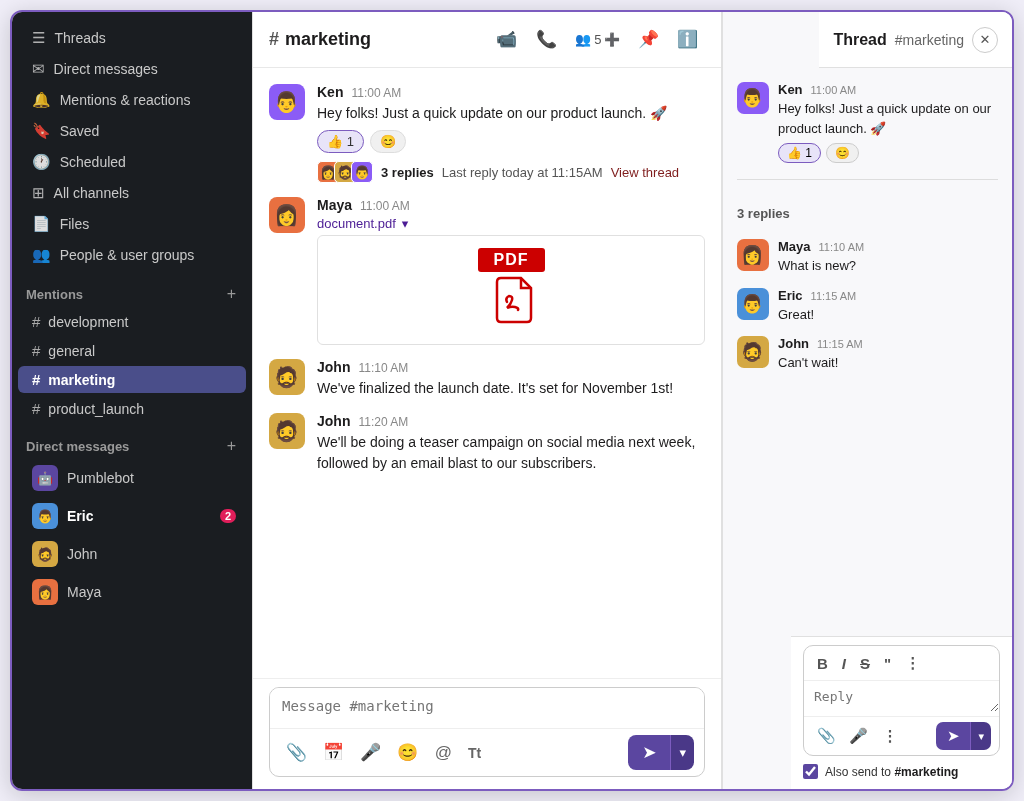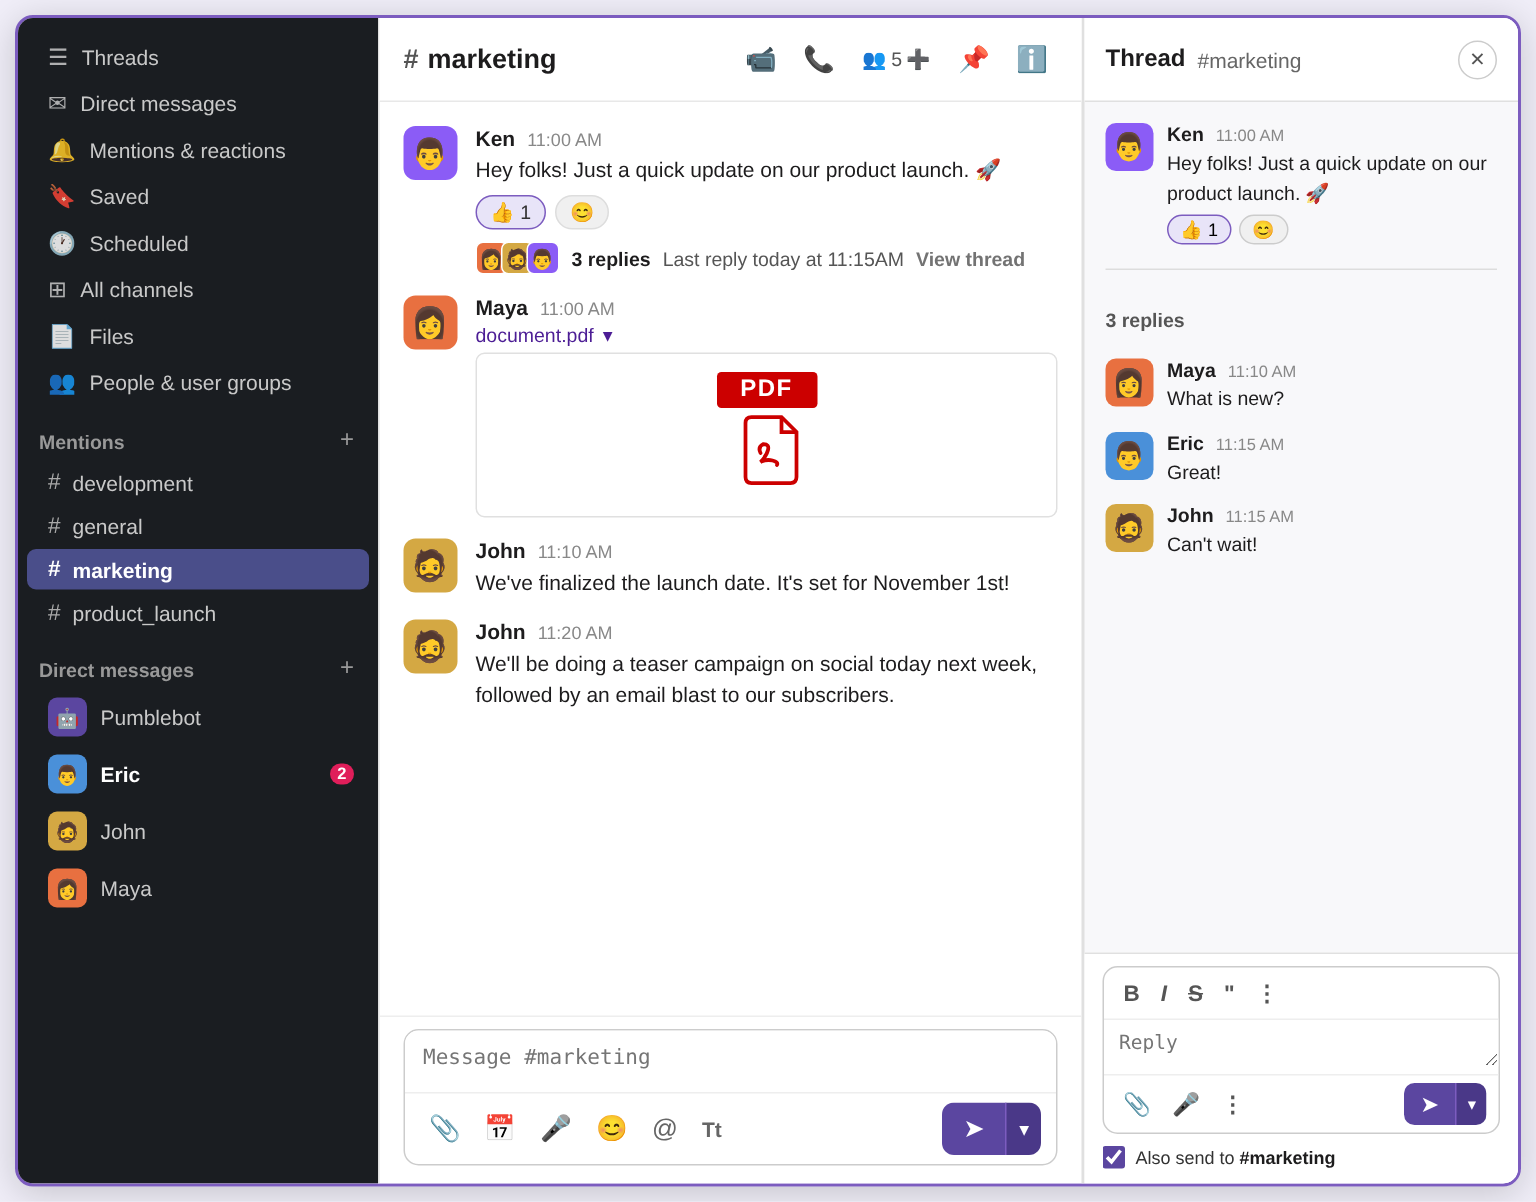--- a/index.html
+++ b/index.html
@@ -233,21 +233,21 @@
       margin-left: -5px;
       font-size: 13px;
       display: flex;
       align-items: center;
       justify-content: center;
       overflow: hidden;
     }
     .thread-avatar:first-child { margin-left: 0; }
     .thread-count { font-weight: 700; color: #1d1c1d; }
     .thread-info { color: #555; }
-    .thread-link { color: #737373; font-weight: 700; cursor: pointer; text-decoration: none; }
+    .thread-link { color: #7f1d1d; font-weight: 400; cursor: pointer; text-decoration: none; }
     .pdf-filename {
       display: flex;
       align-items: center;
       gap: 6px;
       font-size: 13px;
       color: #4c1d95;
       margin-bottom: 4px;
       cursor: pointer;
     }
     .pdf-preview {
@@ -340,20 +340,21 @@
       border-left: 1px solid #7c5cbf;
     }
     
     .thread-panel {
       width: 290px;
       min-width: 290px;
       background: #f8f8fa;
       border-left: 1px solid #e0e0e0;
       display: flex;
       flex-direction: column;
+      align-items: flex-end;
     }
     .thread-header {
       display: flex;
       align-items: center;
       padding: 0 14px;
       height: 56px;
       border-bottom: 1px solid #e0e0e0;
       background: #fff;
       gap: 8px;
     }
@@ -685,21 +686,21 @@
         </div>
       </div>
 
       <div class="message-group">
         <div class="msg-avatar" style="background:#d4a843;">🧔</div>
         <div class="msg-body">
           <div class="msg-header">
             <span class="msg-name">John</span>
             <span class="msg-time">11:20 AM</span>
           </div>
-          <div class="msg-text">We'll be doing a teaser campaign on social today next week, followed by an email blast to our subscribers.</div>
+          <div class="msg-text">We'll be doing a teaser campaign on social media next week, followed by an email blast to our subscribers.</div>
         </div>
       </div>
 
     </div>
 
     <div class="message-input-area">
       <div class="input-box">
         <textarea class="input-field" rows="1" placeholder="Message #marketing" style=""></textarea>
         <div class="input-toolbar">
           <button class="input-tool-btn">📎</button>

